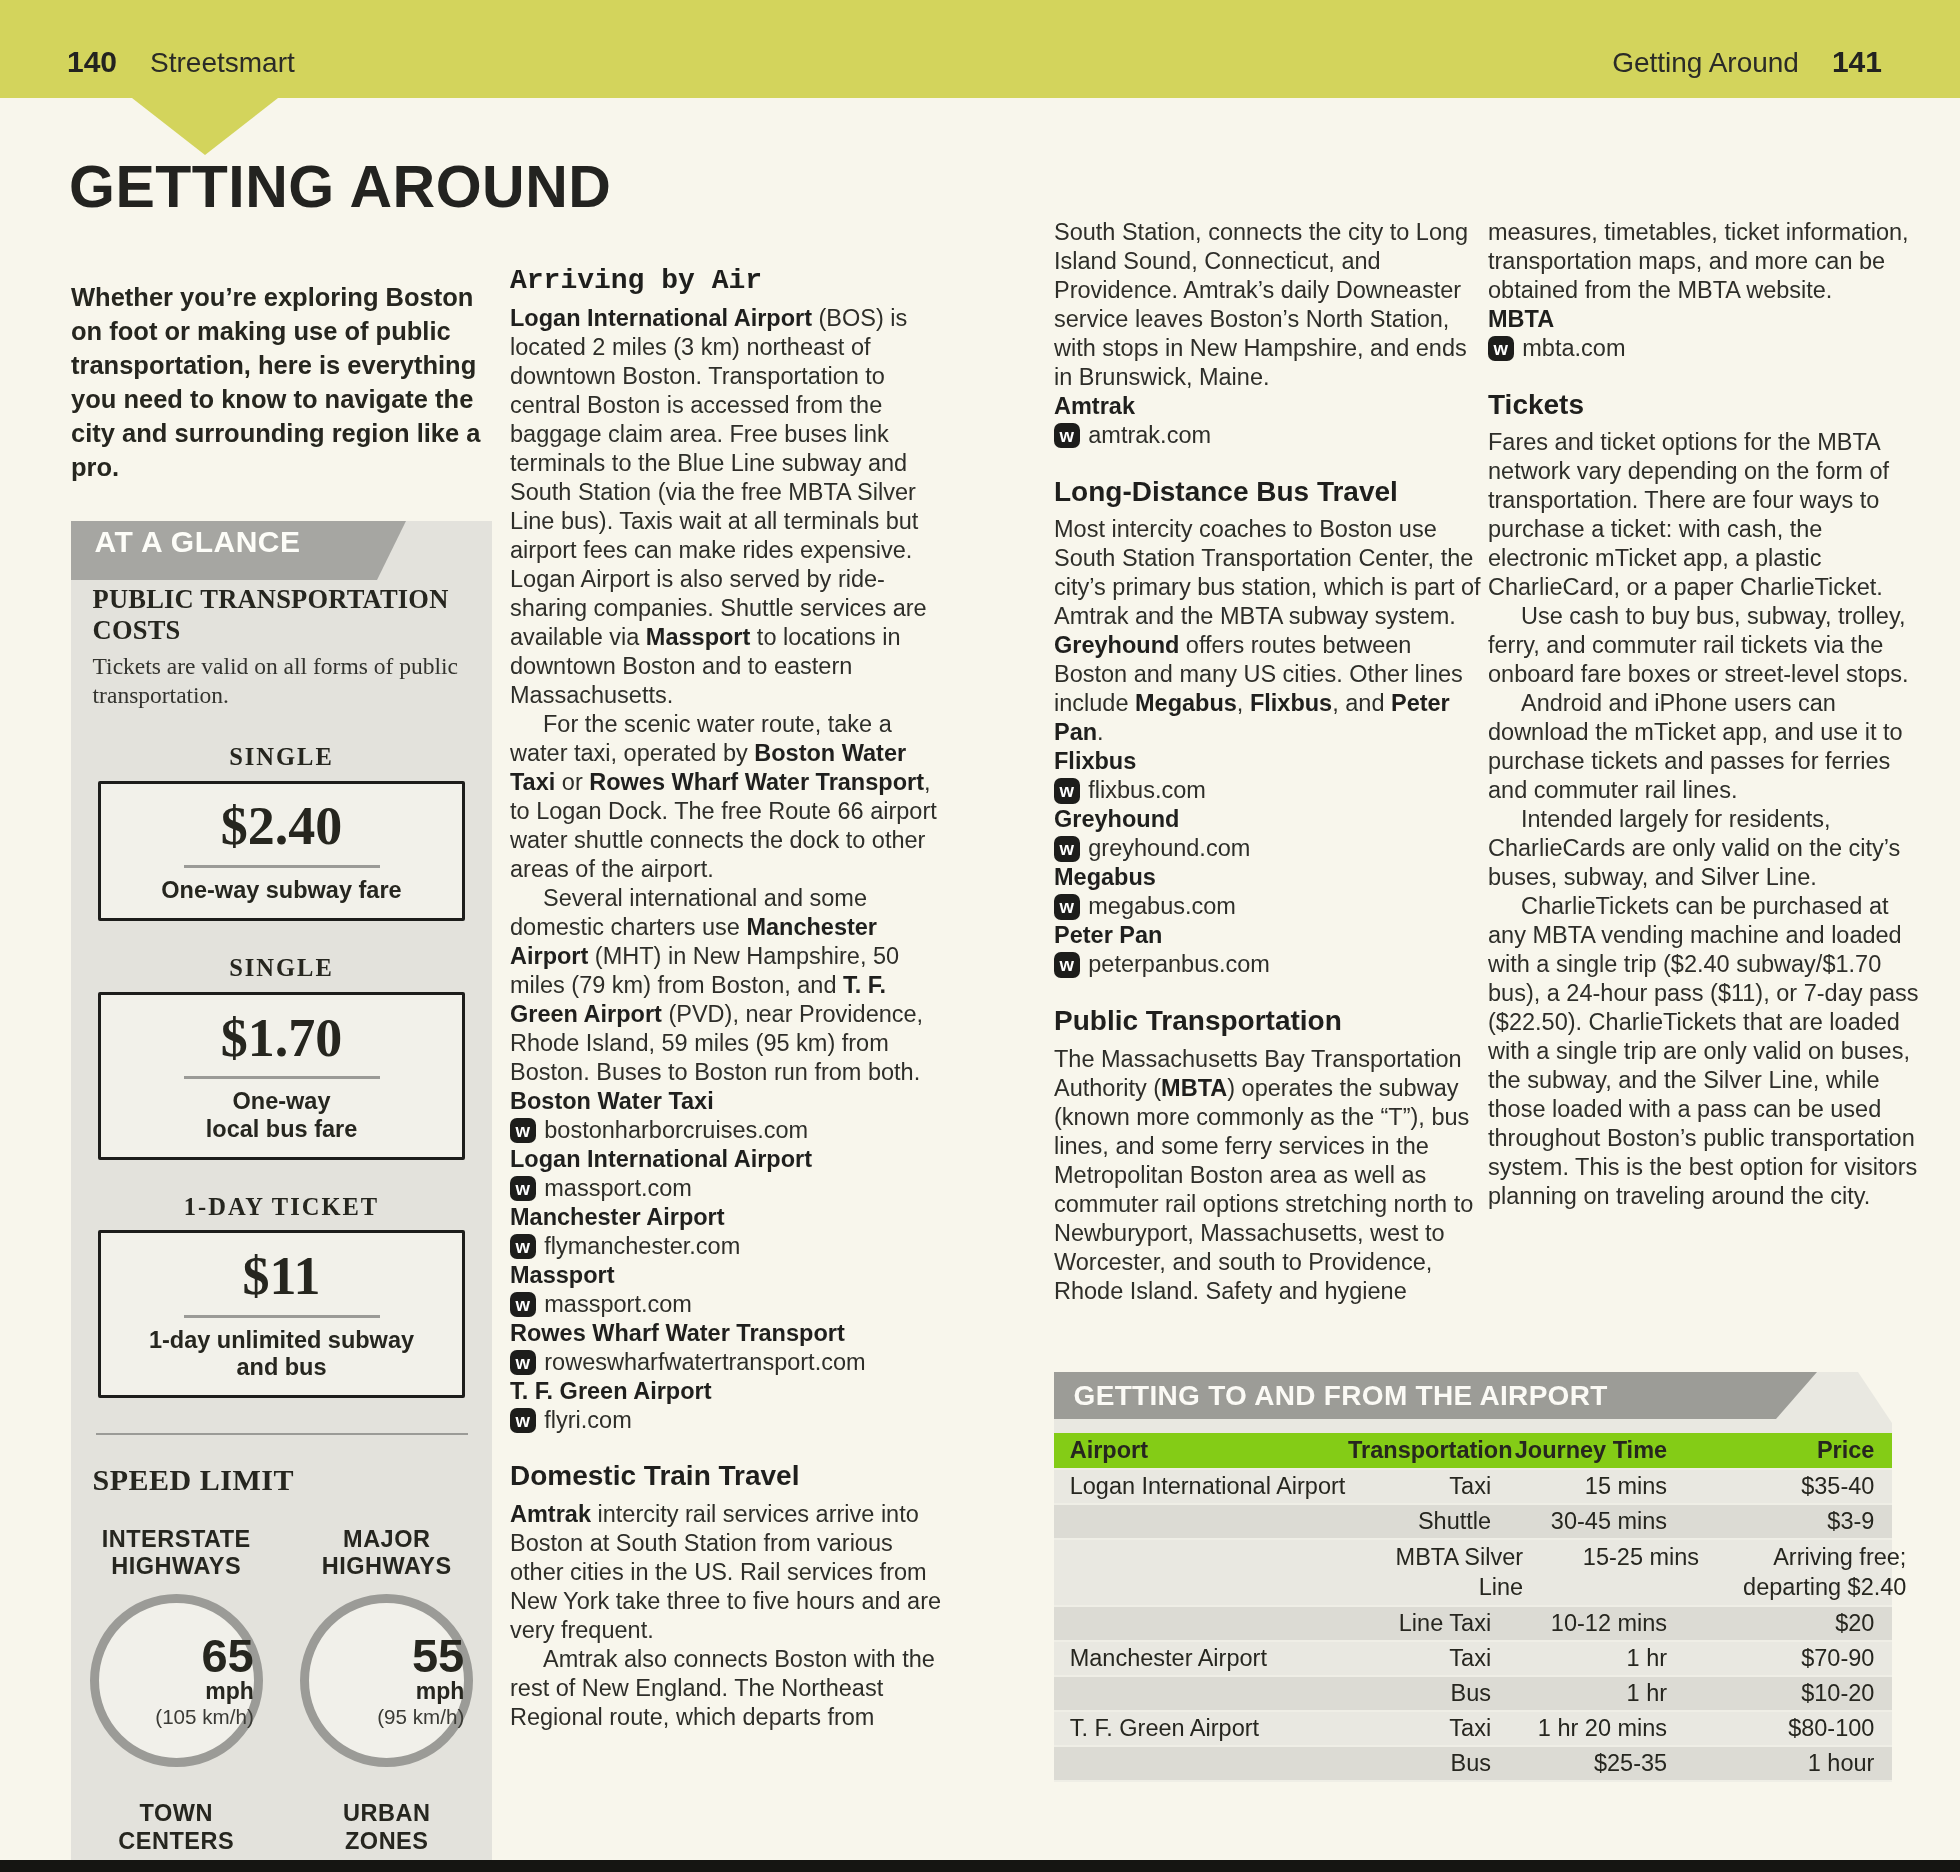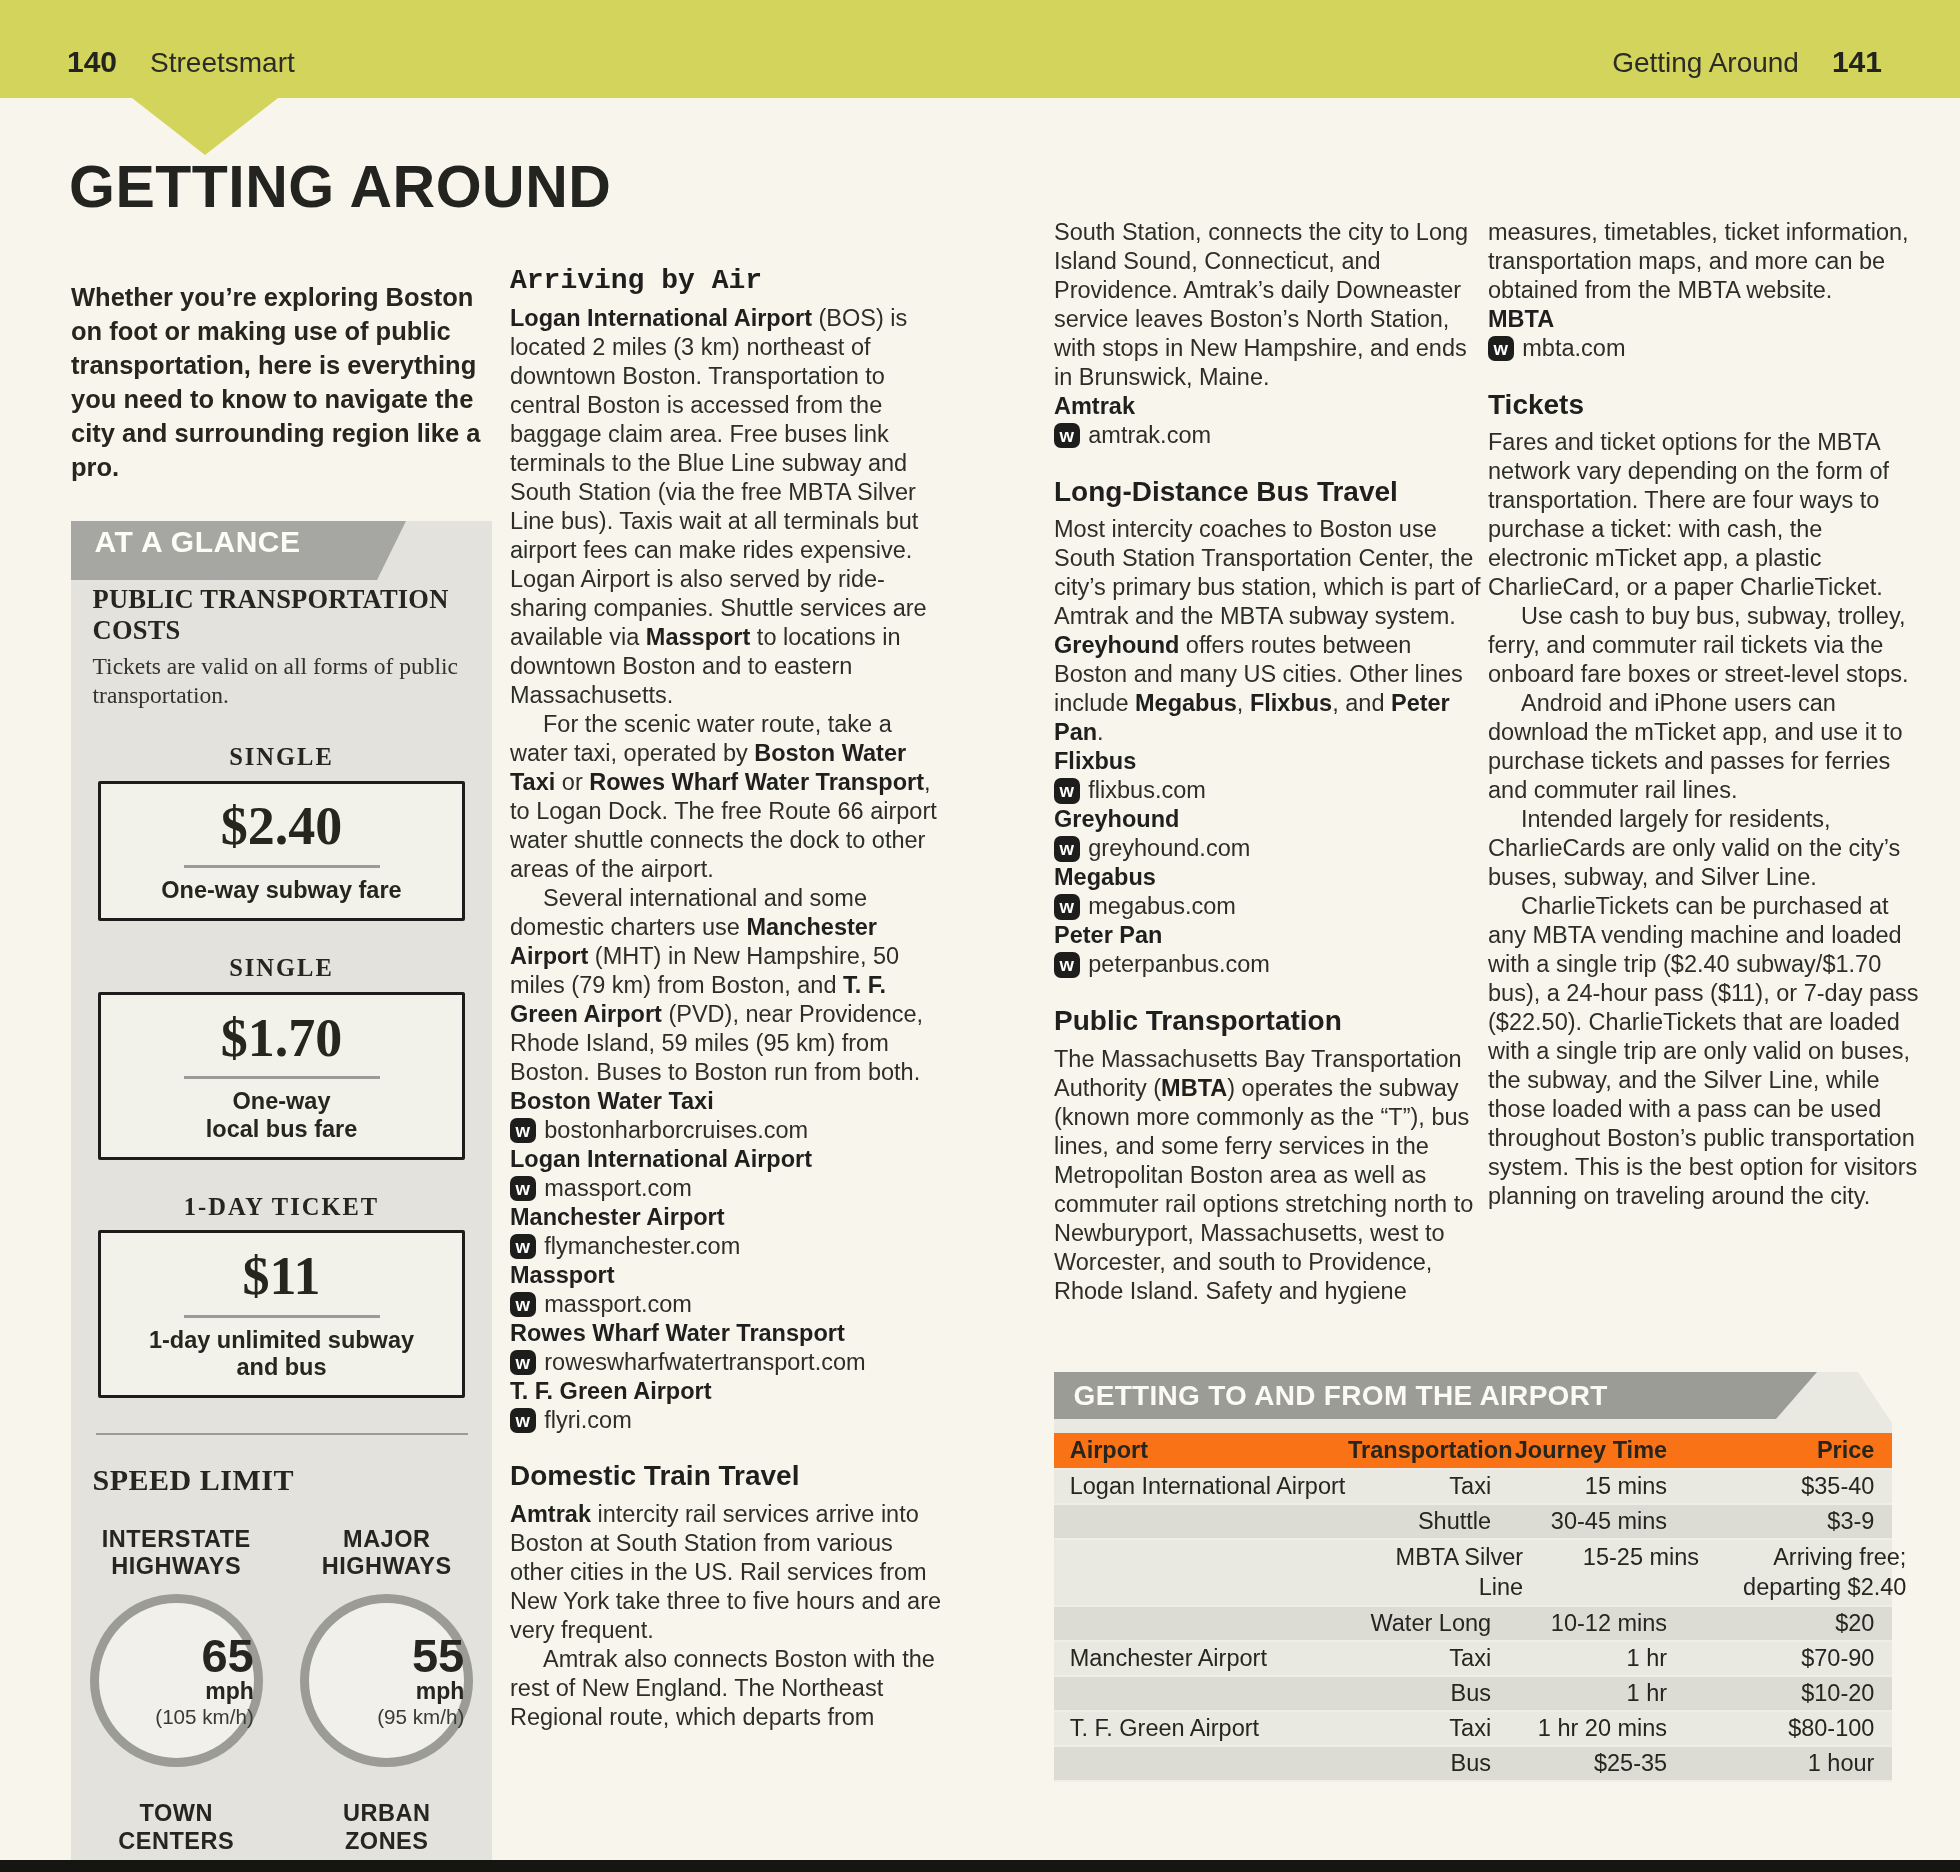--- a/index.html
+++ b/index.html
@@ -73,21 +73,21 @@
   .airport-table{position:absolute;left:1054px;top:1372px;width:838px;height:406px;}
   .at-bg{position:absolute;inset:0;background:#e9e8e1;
          clip-path:polygon(0 0,calc(100% - 34px) 0,100% 51px,100% 100%,0 100%);}
   .at-banner{position:absolute;left:0;top:0;width:763px;height:47px;background:#9c9c97;
          clip-path:polygon(0 0,100% 0,calc(100% - 41px) 100%,0 100%);
          color:#fbfaf5;font-weight:800;font-size:28px;line-height:47px;padding-left:19.6px;
          box-sizing:border-box;letter-spacing:0.3px;}
   .at-rows{position:absolute;left:0;top:61px;width:838px;}
   .at-row{display:grid;grid-template-columns:294px 147px 176px 221px;align-items:center;
           border-bottom:2.9px solid #efeee6;}
-  .at-row.head{background:#f97316;height:35px;font-weight:bold;}
+  .at-row.head{background:#84cc16;height:35px;font-weight:bold;}
   .at-row.light{background:#e9e8e1;height:33px;}
   .at-row.dark{background:#dcdbd4;height:33px;}
   .at-row.tall{height:65px;align-items:start;padding-left:32px;}
   .at-cell{font-size:23.5px;color:#26261f;}
   .at-cell.c0{text-align:left;padding-left:15.7px;}
   .at-cell.c1,.at-cell.c2{text-align:right;padding-right:3.9px;}
   .at-cell.c3{text-align:right;padding-right:17.6px;white-space:pre-line;}
   .at-row.tall .at-cell{padding-top:2px;line-height:30px;}
   
   .bottom-strip{position:absolute;left:0;top:1860px;width:1960px;height:11.8px;background:#151512;}
@@ -286,21 +286,21 @@
         </div>
         <div class="at-row light tall">
           <div class="at-cell c0"></div>
           <div class="at-cell c1">MBTA Silver Line</div>
           <div class="at-cell c2">15-25 mins</div>
           <div class="at-cell c3">Arriving free;
 departing $2.40</div>
         </div>
         <div class="at-row dark">
           <div class="at-cell c0"></div>
-          <div class="at-cell c1">Water Long</div>
+          <div class="at-cell c1">Line Taxi</div>
           <div class="at-cell c2">10-12 mins</div>
           <div class="at-cell c3">$20</div>
         </div>
         <div class="at-row light">
           <div class="at-cell c0">Manchester Airport</div>
           <div class="at-cell c1">Taxi</div>
           <div class="at-cell c2">1 hr</div>
           <div class="at-cell c3">$70-90</div>
         </div>
         <div class="at-row dark">

